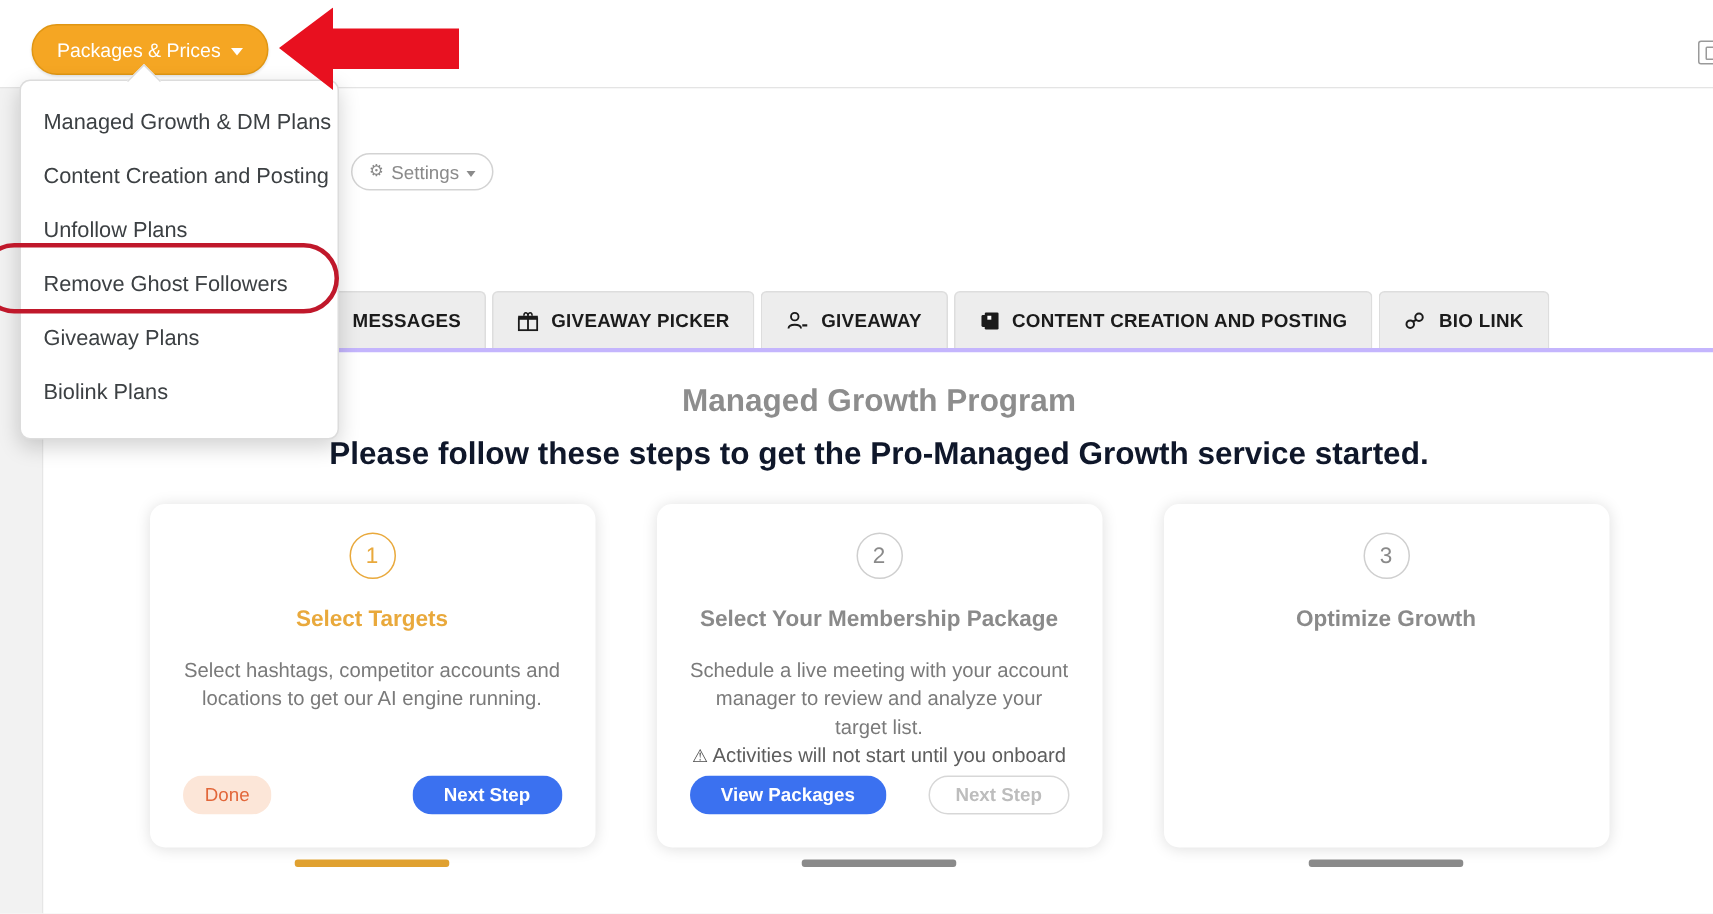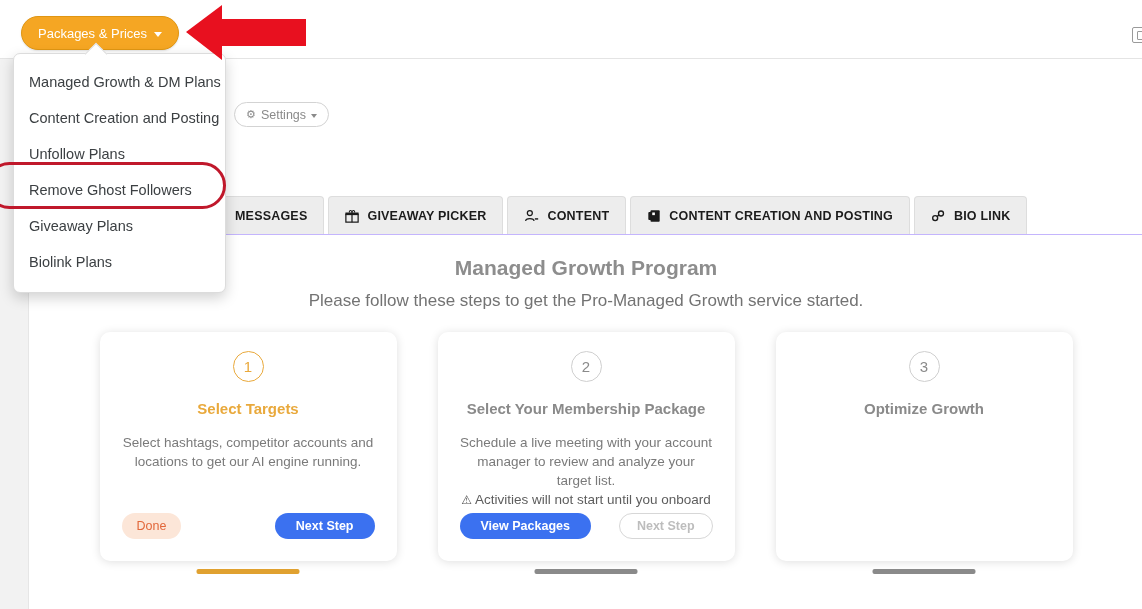--- a/index.html
+++ b/index.html
@@ -141,21 +141,21 @@
     border-right: 3.5px solid transparent;
     border-top: 4.5px solid #8a8a8a;
     display: inline-block; margin-top: 2px;
   }
 
   
   .tabs {
     position: absolute; left: 0; top: 136px;
     width: 1114px; height: 40px;
     display: flex; align-items: flex-end;
-    border-bottom: 1px solid #c4b5fd;
+    border-bottom: 3px solid #c4b5fd;
   }
   .tab {
     height: 38px;
     display: flex; align-items: center; gap: 8px;
     padding: 0 16px;
     margin-right: 4px;
     background: #ededed;
     border: 1px solid #dddddd;
     border-bottom: none;
     border-radius: 4px 4px 0 0;
@@ -177,23 +177,23 @@
   .main-title {
     text-align: center;
     margin-top: 21px;
     font-size: 21px;
     font-weight: bold;
     color: #8d8d8d;
   }
   .main-sub {
     text-align: center;
     margin-top: 11px;
-    font-size: 17px;
-    color: #737373;
-    font-weight: normal;
+    font-size: 21px;
+    color: #0f172a;
+    font-weight: bold;
   }
 
   .cards {
     position: relative;
     margin-top: 21px;
     display: flex;
     justify-content: center;
     gap: 41px;
   }
   
@@ -337,21 +337,21 @@
       </div>
 
       <div class="tab">
         <span class="tico">
           <svg width="15" height="14" viewBox="0 0 18 16">
               <circle cx="7" cy="4.5" r="3" fill="none" stroke="#1b1b1b" stroke-width="1.5"></circle>
               <path d="M2 14 C2 10, 12 10, 12 14" fill="none" stroke="#1b1b1b" stroke-width="1.5"></path>
               <line x1="13" y1="11.5" x2="17" y2="11.5" stroke="#1b1b1b" stroke-width="1.7"></line>
             </svg>
         </span>
-        <span>CONTENT</span>
+        <span>GIVEAWAY</span>
       </div>
 
       <div class="tab">
         <span class="tico">
           <svg width="14" height="14" viewBox="0 0 16 16">
               <rect x="4" y="1.5" width="10.5" height="13" rx="1" fill="#1b1b1b"></rect>
               <rect x="1.5" y="3.5" width="4" height="9" rx="1" fill="#1b1b1b"></rect>
               <rect x="6" y="4" width="3" height="3" fill="#ffffff"></rect>
             </svg>
         </span>

